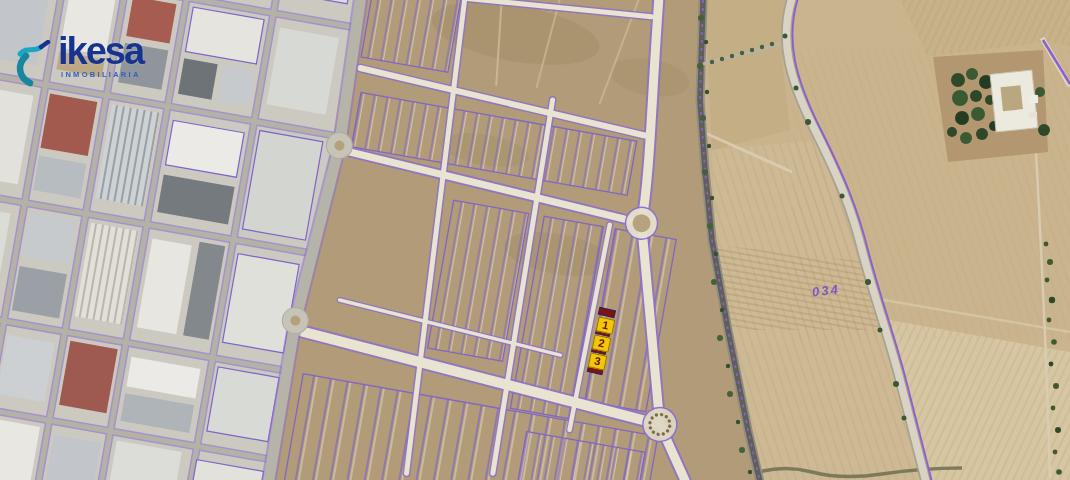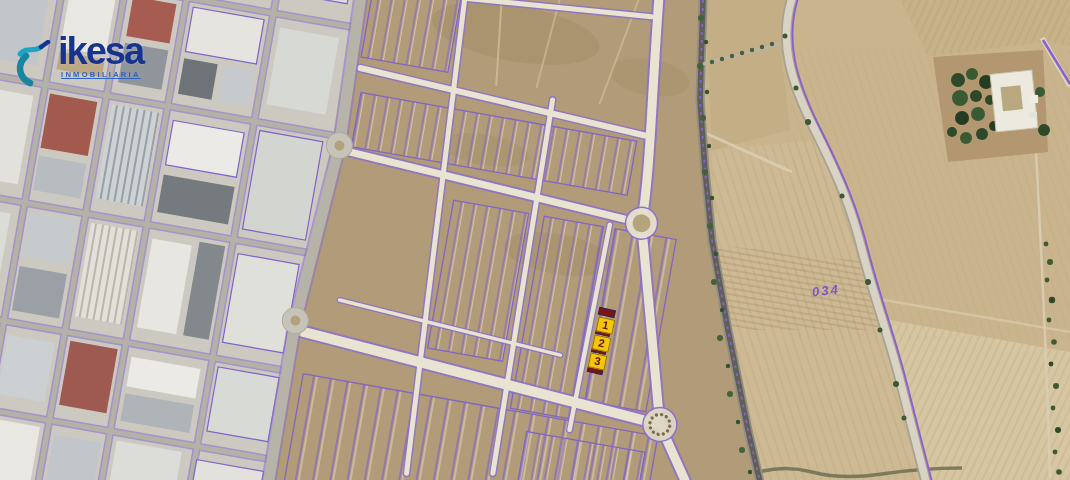--- a/index.html
+++ b/index.html
@@ -11,21 +11,21 @@
   
   .brand{position:absolute;left:14px;top:4px;display:flex;align-items:flex-start;z-index:30;margin-top:28px;}
   .brand .icon{margin-top:8px;}
   .brand .wordwrap{margin-left:2px;}
   .brand .word{
     font-size:38px;font-weight:bold;letter-spacing:-2px;color:#16338e;
     line-height:38px;text-shadow:0 0 2px rgba(255,255,255,.35);
   }
   .brand .tag{
     font-size:7.5px;font-weight:bold;letter-spacing:2.3px;color:#2f62c4;
-    margin-top:0px;margin-left:3px;white-space:nowrap;text-decoration:underline;
+    margin-top:0px;margin-left:3px;white-space:nowrap;
   }
   
   .marker{
     position:absolute;width:15px;height:13px;z-index:20;
     background:#f3c60b;border:1px solid #8f7200;
     color:#5f1400;font-size:11px;font-weight:bold;line-height:12px;
     text-align:center;transform:rotate(12deg);cursor:pointer;
   }
   
   .poly-label{

